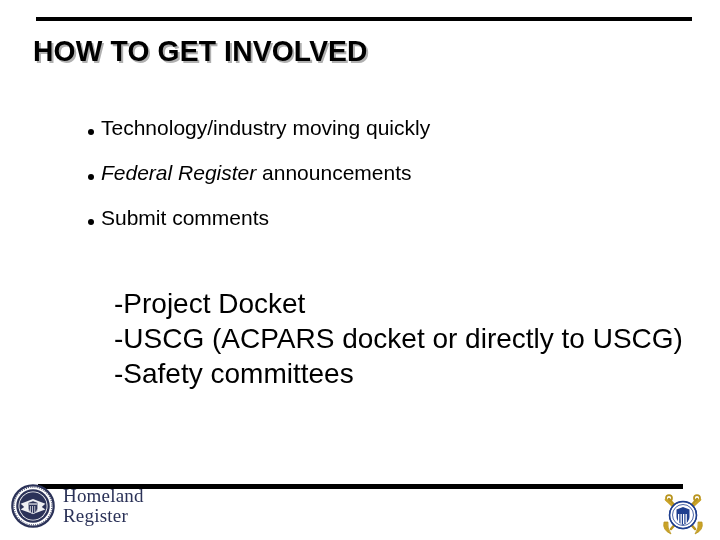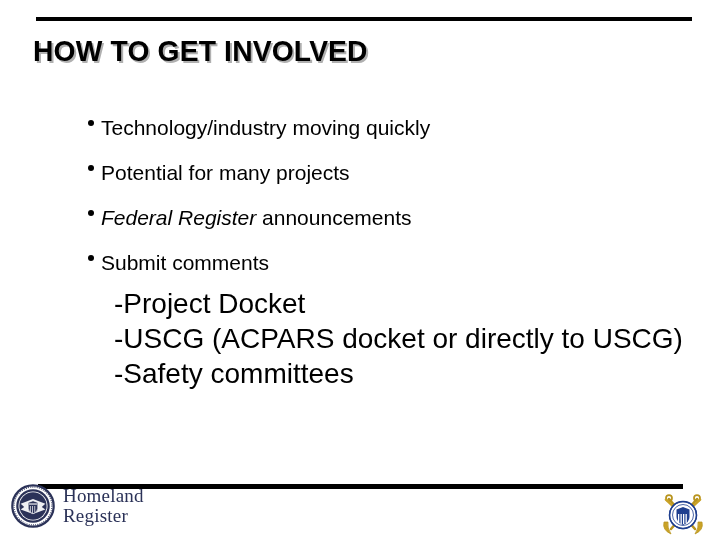--- a/index.html
+++ b/index.html
@@ -49,21 +49,21 @@
 
   
   .body-list {
     position: absolute;
     left: 88px;
     top: 116px;
     width: 600px;
   }
   .bullet-row {
     display: flex;
-    align-items: center;
+    align-items: flex-end;
     font-family: "Liberation Sans", sans-serif;
     font-size: 21px;
     line-height: 24px;
     color: #000000;
     margin-bottom: 21px;
     white-space: nowrap;
   }
   .bullet-row:last-child {
     margin-bottom: 8px;
   }
@@ -149,24 +149,20 @@
 
   <div class="slide-title">HOW TO GET INVOLVED</div>
 
   <div class="body-list">
 
     <div class="bullet-row">
       <span class="bullet-dot"></span>
       <span class="bullet-text">Technology/industry moving quickly</span>
     </div>
 
-    <div class="bullet-row">
-      <span class="bullet-dot"></span>
-      <span class="bullet-text">Potential for many projects</span>
-    </div>
 
     <div class="bullet-row">
       <span class="bullet-dot"></span>
       <span class="bullet-text"><span class="ital">Federal Register</span><span> announcements</span></span>
     </div>
 
     <div class="bullet-row">
       <span class="bullet-dot"></span>
       <span class="bullet-text">Submit comments</span>
     </div>

